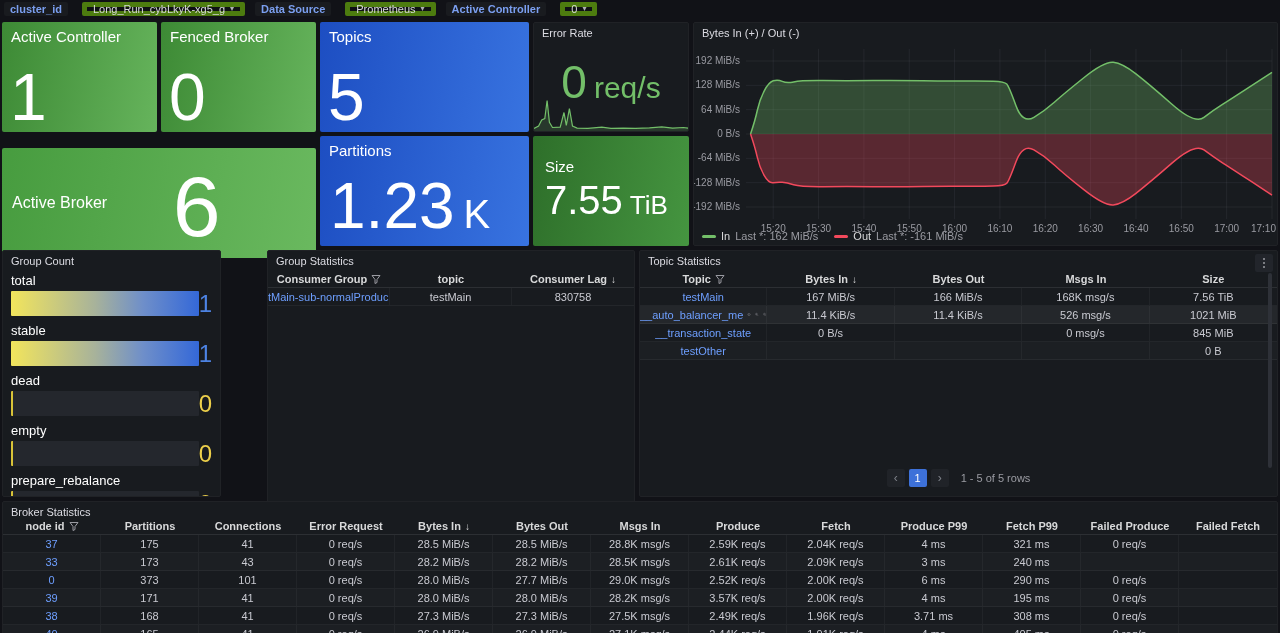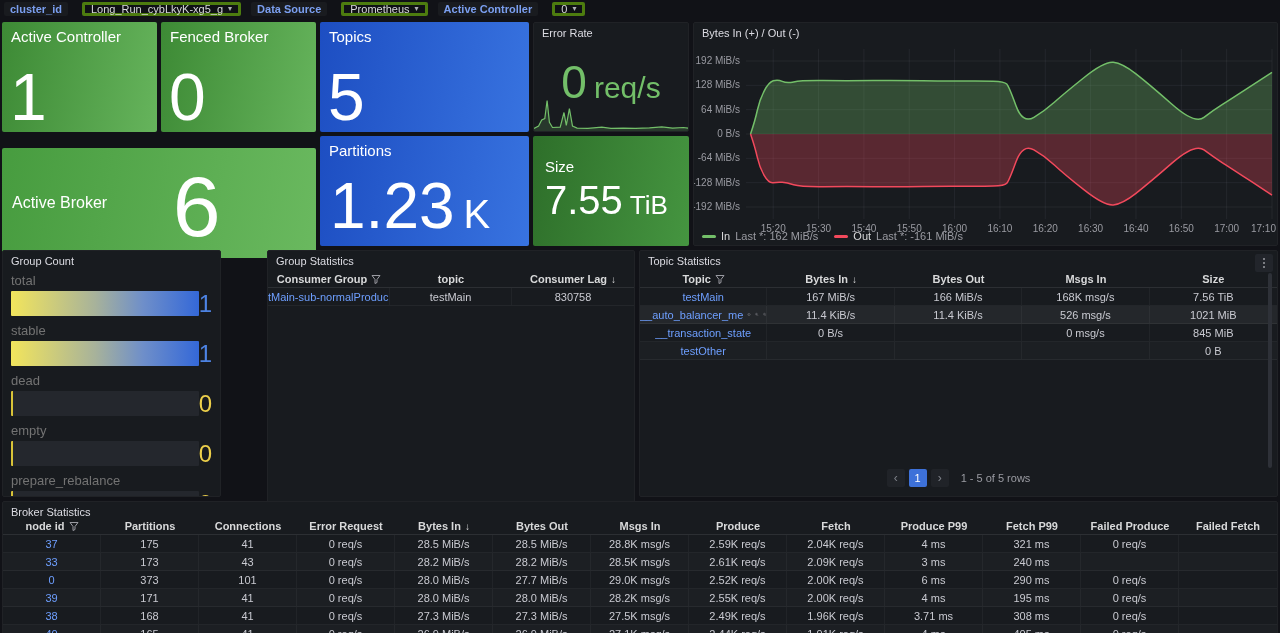--- a/index.html
+++ b/index.html
@@ -7,21 +7,21 @@
     font-family:"Liberation Sans", sans-serif; }
   .dash { position:relative; width:1280px; height:633px; }
 
   
   .topbar { position:absolute; left:0; top:0; width:1280px; height:18px; display:flex;
     align-items:center; gap:10px; padding:2px 4px; }
   .var-group { display:flex; align-items:center; gap:14px;justify-content:space-between; }
   .var-label { background:#191b1f; color:#7b9ff0; font-size:11px; font-weight:700;
     padding:1px 6px; border-radius:2px; height:14px; line-height:12px; }
   .var-select { display:flex; align-items:center; gap:5px; background:#0f1115;
-    border:3px solid #4d7c0f; border-radius:2px; color:#d8d9da; font-size:11px;
+    border:5px solid #4d7c0f; border-radius:2px; color:#d8d9da; font-size:11px;
     padding:0 6px; height:14px; cursor:pointer; font-family:inherit; }
   .chev { color:#aeb0b5; font-size:8px; line-height:1; }
 
   
   .panel { position:absolute; background:#181b1f; border:1px solid #202226; border-radius:2px; overflow:hidden; }
   .panel-title { position:absolute; left:8px; top:4px; font-size:11px; font-weight:500; color:#dcdce3; z-index:3; }
 
   #p-active-controller { left:2px;  top:22px;  width:155px; height:110px; }
   #p-fenced-broker     { left:161px; top:22px; width:155px; height:110px; }
   #p-topics            { left:320px; top:22px; width:209px; height:110px; }
@@ -64,21 +64,21 @@
   .tick { fill:#9a9ba2; font-size:10px; font-family:"Liberation Sans",sans-serif; }
   .legend { position:absolute; left:8px; bottom:3px; display:flex; gap:16px; align-items:center; }
   .lg-item { display:flex; align-items:center; gap:5px; cursor:pointer; }
   .lg-swatch { width:14px; height:3px; border-radius:2px; display:inline-block; }
   .lg-name { font-size:11px; color:#d8d9da; }
   .lg-stat { font-size:11px; color:#9a9ba2; }
 
   
   .gc-rows { position:absolute; left:8px; right:8px; top:22px; }
   .gc-row { margin-bottom:7px; }
-  .gc-label { font-size:13px; color:#737373; margin-bottom:3px; }
+  .gc-label { font-size:13px; color:#ffffff; margin-bottom:3px; }
   .gc-bar-line { display:flex; align-items:center; }
   .gc-track { width:198px; height:25px; border-radius:1px; }
   .gc-full { background:linear-gradient(90deg,#f2e55c 0%,#a7b29b 45%,#6f8fc9 70%,#3468d8 100%); }
   .gc-zero { background:#24272d; border-left:2px solid #d8c338; }
   .gc-value { flex:1; text-align:right; font-size:24px; font-weight:500; line-height:25px; }
   .v-blue { color:#4d83e3; }
   .v-yellow { color:#eccf4a; }
 
   
   .tbl { position:absolute; left:0; right:0; top:20px; }
@@ -639,21 +639,21 @@
             <div class="td">
               <span>28.0 MiB/s</span>
             </div>
             <div class="td">
               <span>28.0 MiB/s</span>
             </div>
             <div class="td">
               <span>28.2K msg/s</span>
             </div>
             <div class="td">
-              <span>2.55K req/s</span>
+              <span>3.57K req/s</span>
             </div>
             <div class="td">
               <span>2.00K req/s</span>
             </div>
             <div class="td">
               <span>4 ms</span>
             </div>
             <div class="td">
               <span>195 ms</span>
             </div>

